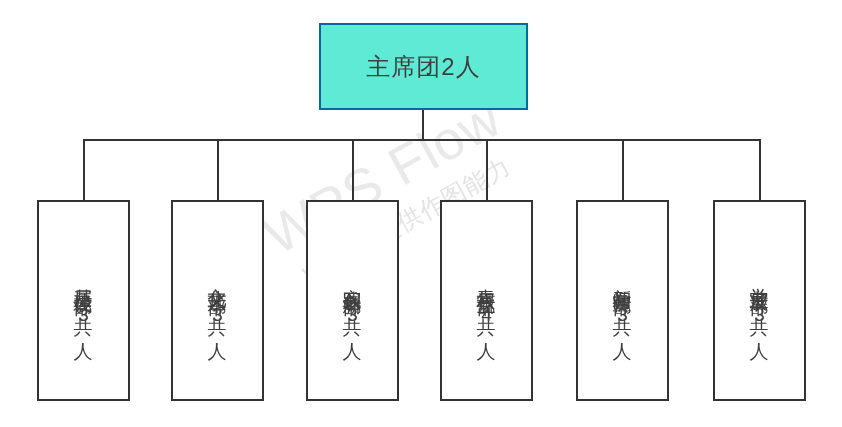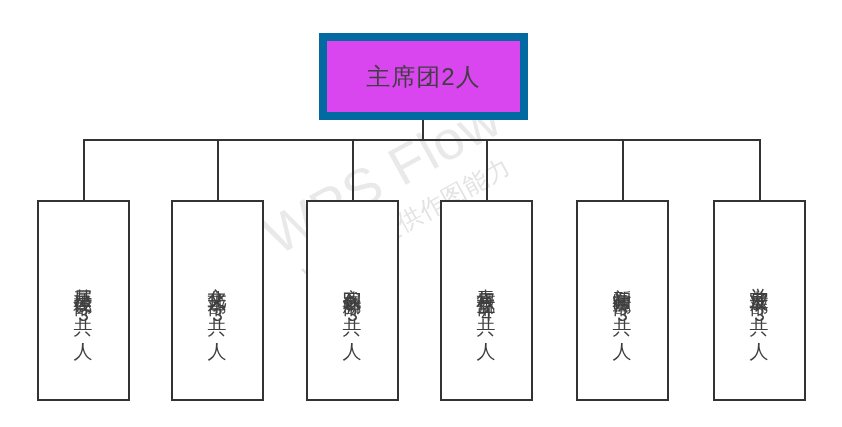--- a/index.html
+++ b/index.html
@@ -60,27 +60,26 @@
   .drop.d6 { left: 759px; }
 
   
   .root-box {
     position: absolute;
     left: 319px;
     top: 23px;
     width: 209px;
     height: 87px;
     box-sizing: border-box;
-    border: 8px solid #0369a1;
-    background: #d946ef;
+    border: 2px solid #0369a1;
+    background: #5eead4;
     z-index: 3;
     display: flex;
     align-items: center;
     justify-content: center;
-    margin-top: 10px;
   }
   .root-box span {
     font-size: 24px;
     color: #3f3f3f;
     letter-spacing: 1px;
   }
 
   .dept-box {
     position: absolute;
     top: 200px;

